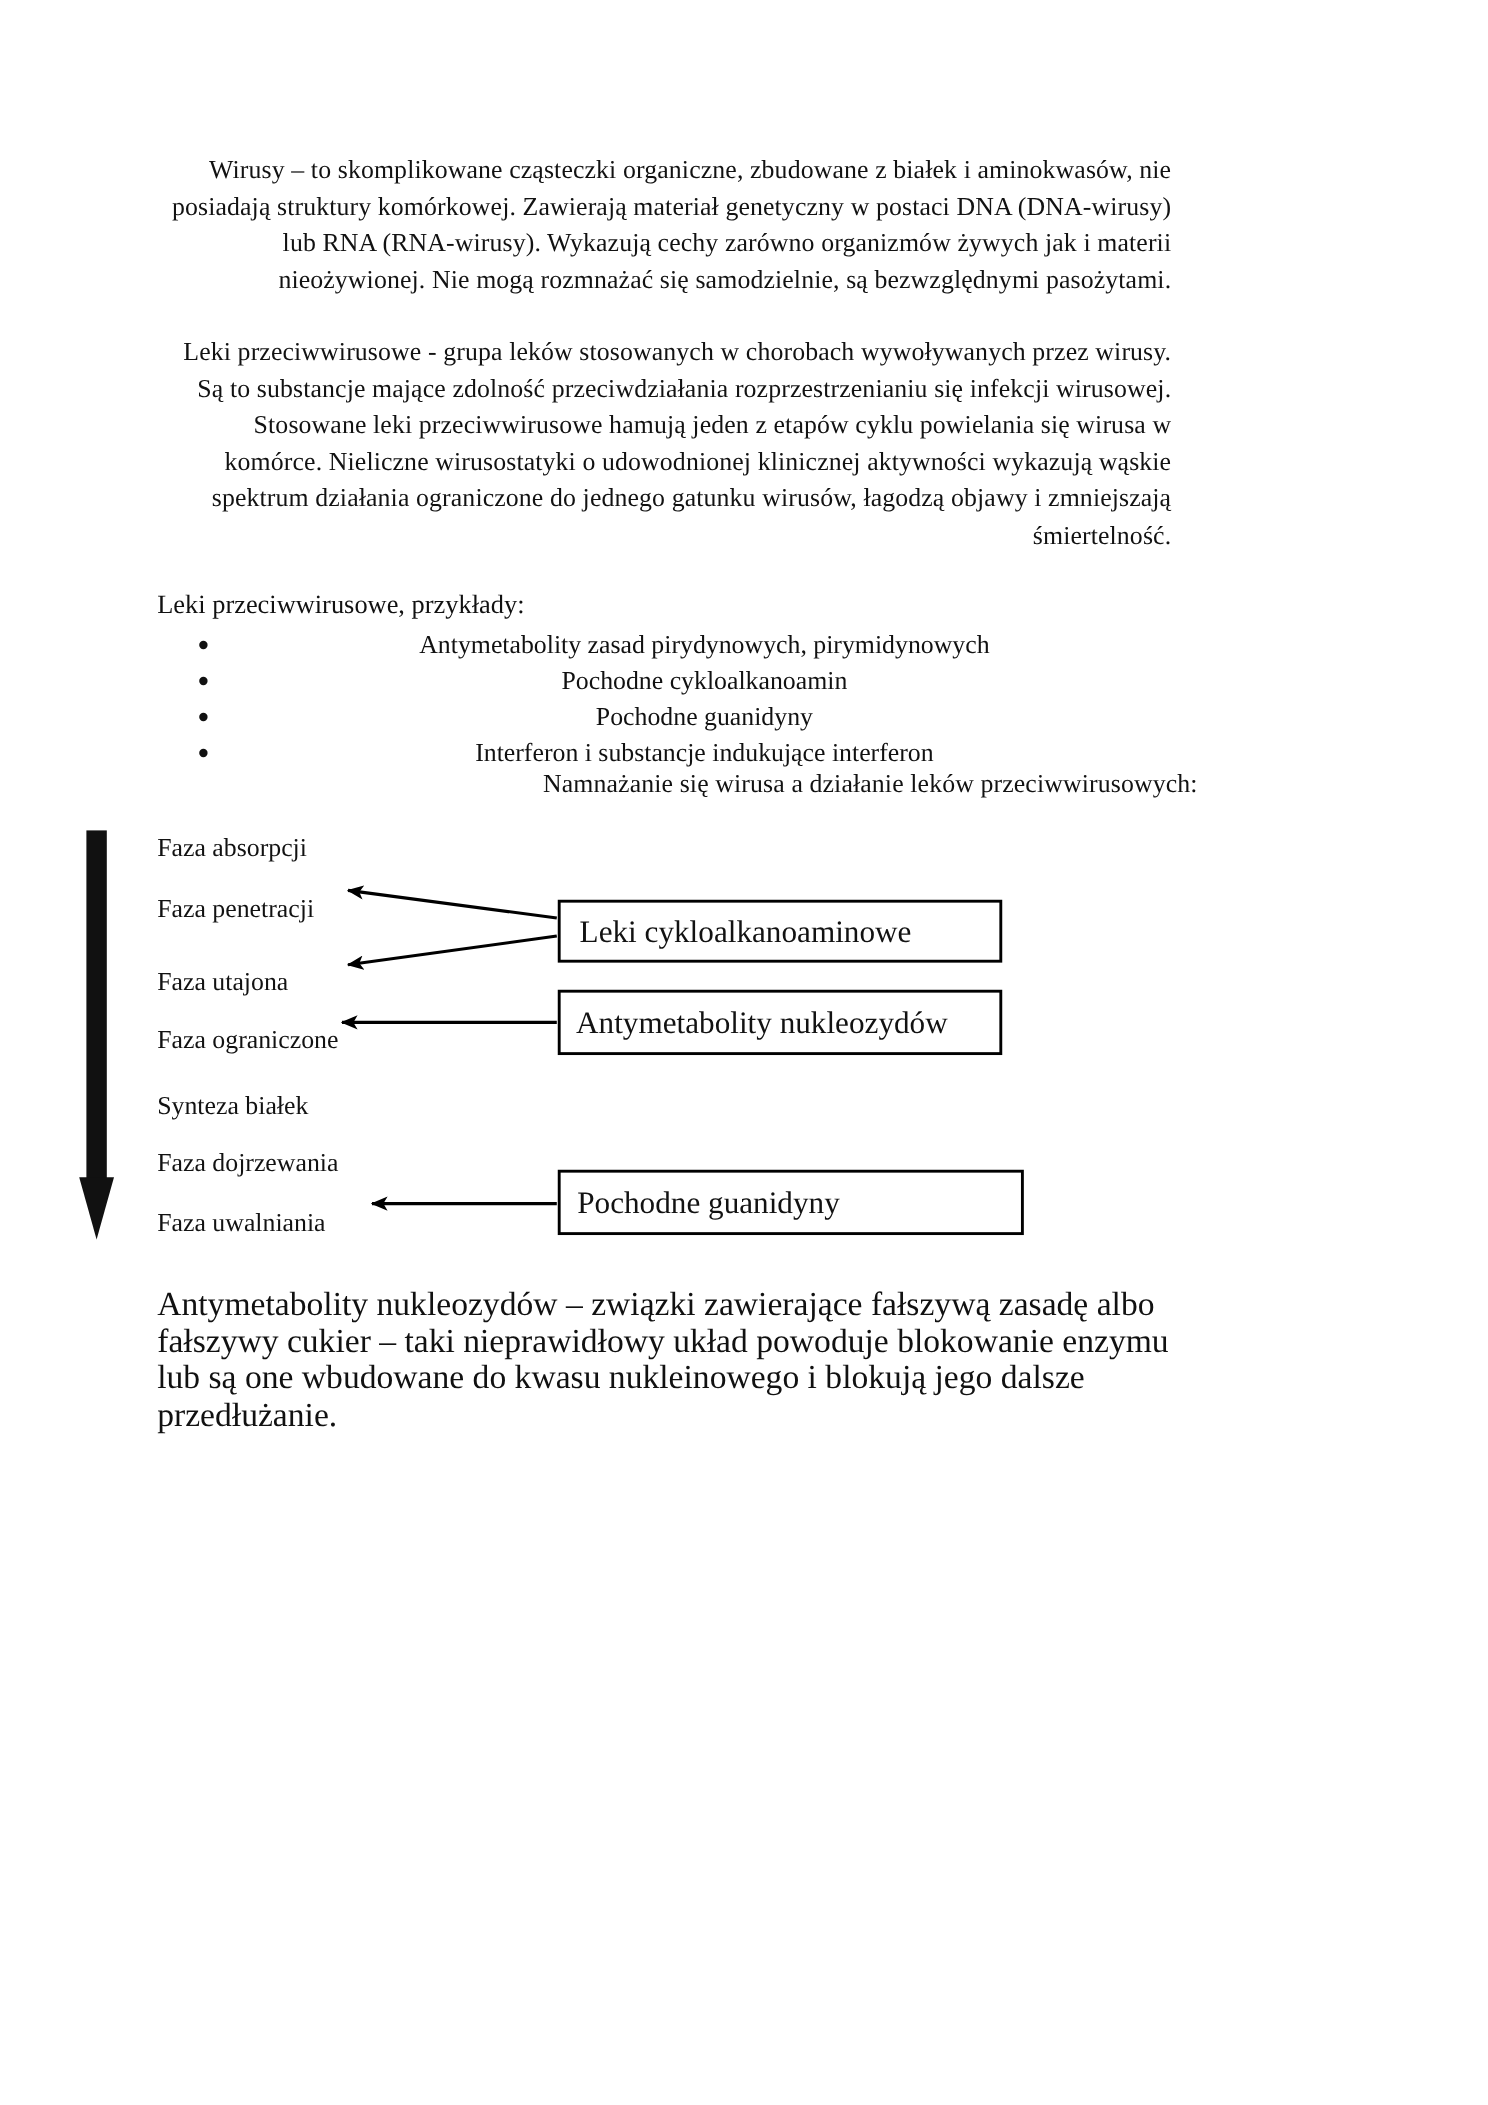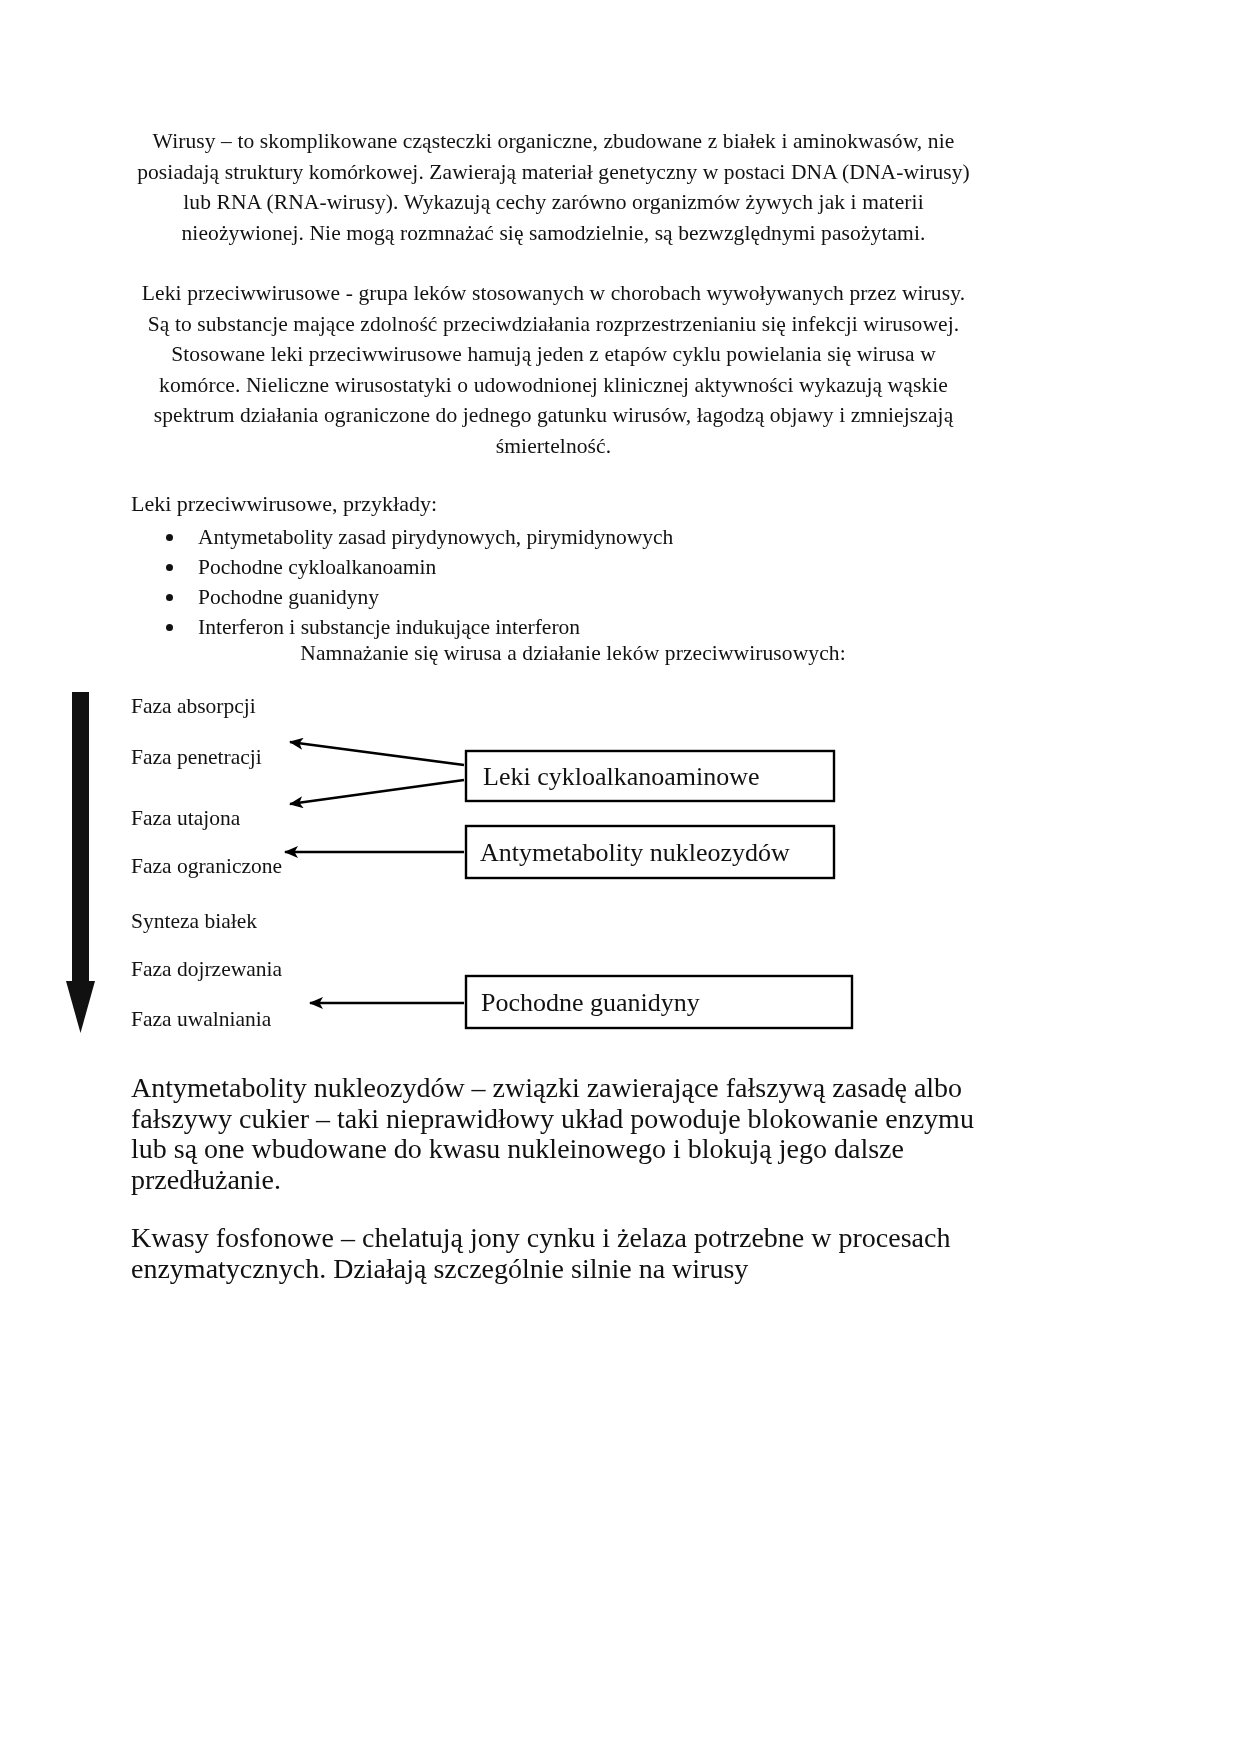--- a/index.html
+++ b/index.html
@@ -27,39 +27,40 @@
     top: 126px;
     width: 845px;
   }
 
   
   .para {
     font-size: 21.5px;
     line-height: 30.5px;
     letter-spacing: 0.1px;
     margin: 0 0 28px 0;
-    text-align: center;
+    text-align: right;
     color: #121212;
   }
 
   
   .lead {
     margin-bottom: 30px;
   }
 
   
   .list-head {
     font-size: 22px;
     line-height: 30.5px;
     margin: 0 0 2px 0;
   }
   ul.bullets {
     list-style: none;
     margin: 0 0 0 0;
     padding: 0;
+    text-align: center;
   }
   ul.bullets li {
     position: relative;
     font-size: 21.5px;
     line-height: 30px;
     padding-left: 67px;
     margin-bottom: 0px;
     height: 30px;
   }
   ul.bullets li .dot {
@@ -196,16 +197,15 @@
     <div class="boxlabel" style="left:483px; top:88px;">Leki cykloalkanoaminowe</div>
 
     <div class="boxlabel" style="left:480px; top:164px;">Antymetabolity nukleozydów</div>
 
     <div class="boxlabel" style="left:481px; top:314px;">Pochodne guanidyny</div>
 
   </div>
 
   <div class="tail" style="top:1073px;">
     <p>Antymetabolity nukleozydów – związki zawierające fałszywą zasadę albo fałszywy cukier – taki nieprawidłowy układ powoduje blokowanie enzymu lub są one wbudowane do kwasu nukleinowego i blokują jego dalsze przedłużanie.</p>
-    <p>Kwasy fosfonowe – chelatują jony cynku i żelaza potrzebne w procesach enzymatycznych. Działają szczególnie silnie na wirusy</p>
   </div>
 
 </div>
 
 </body></html>

